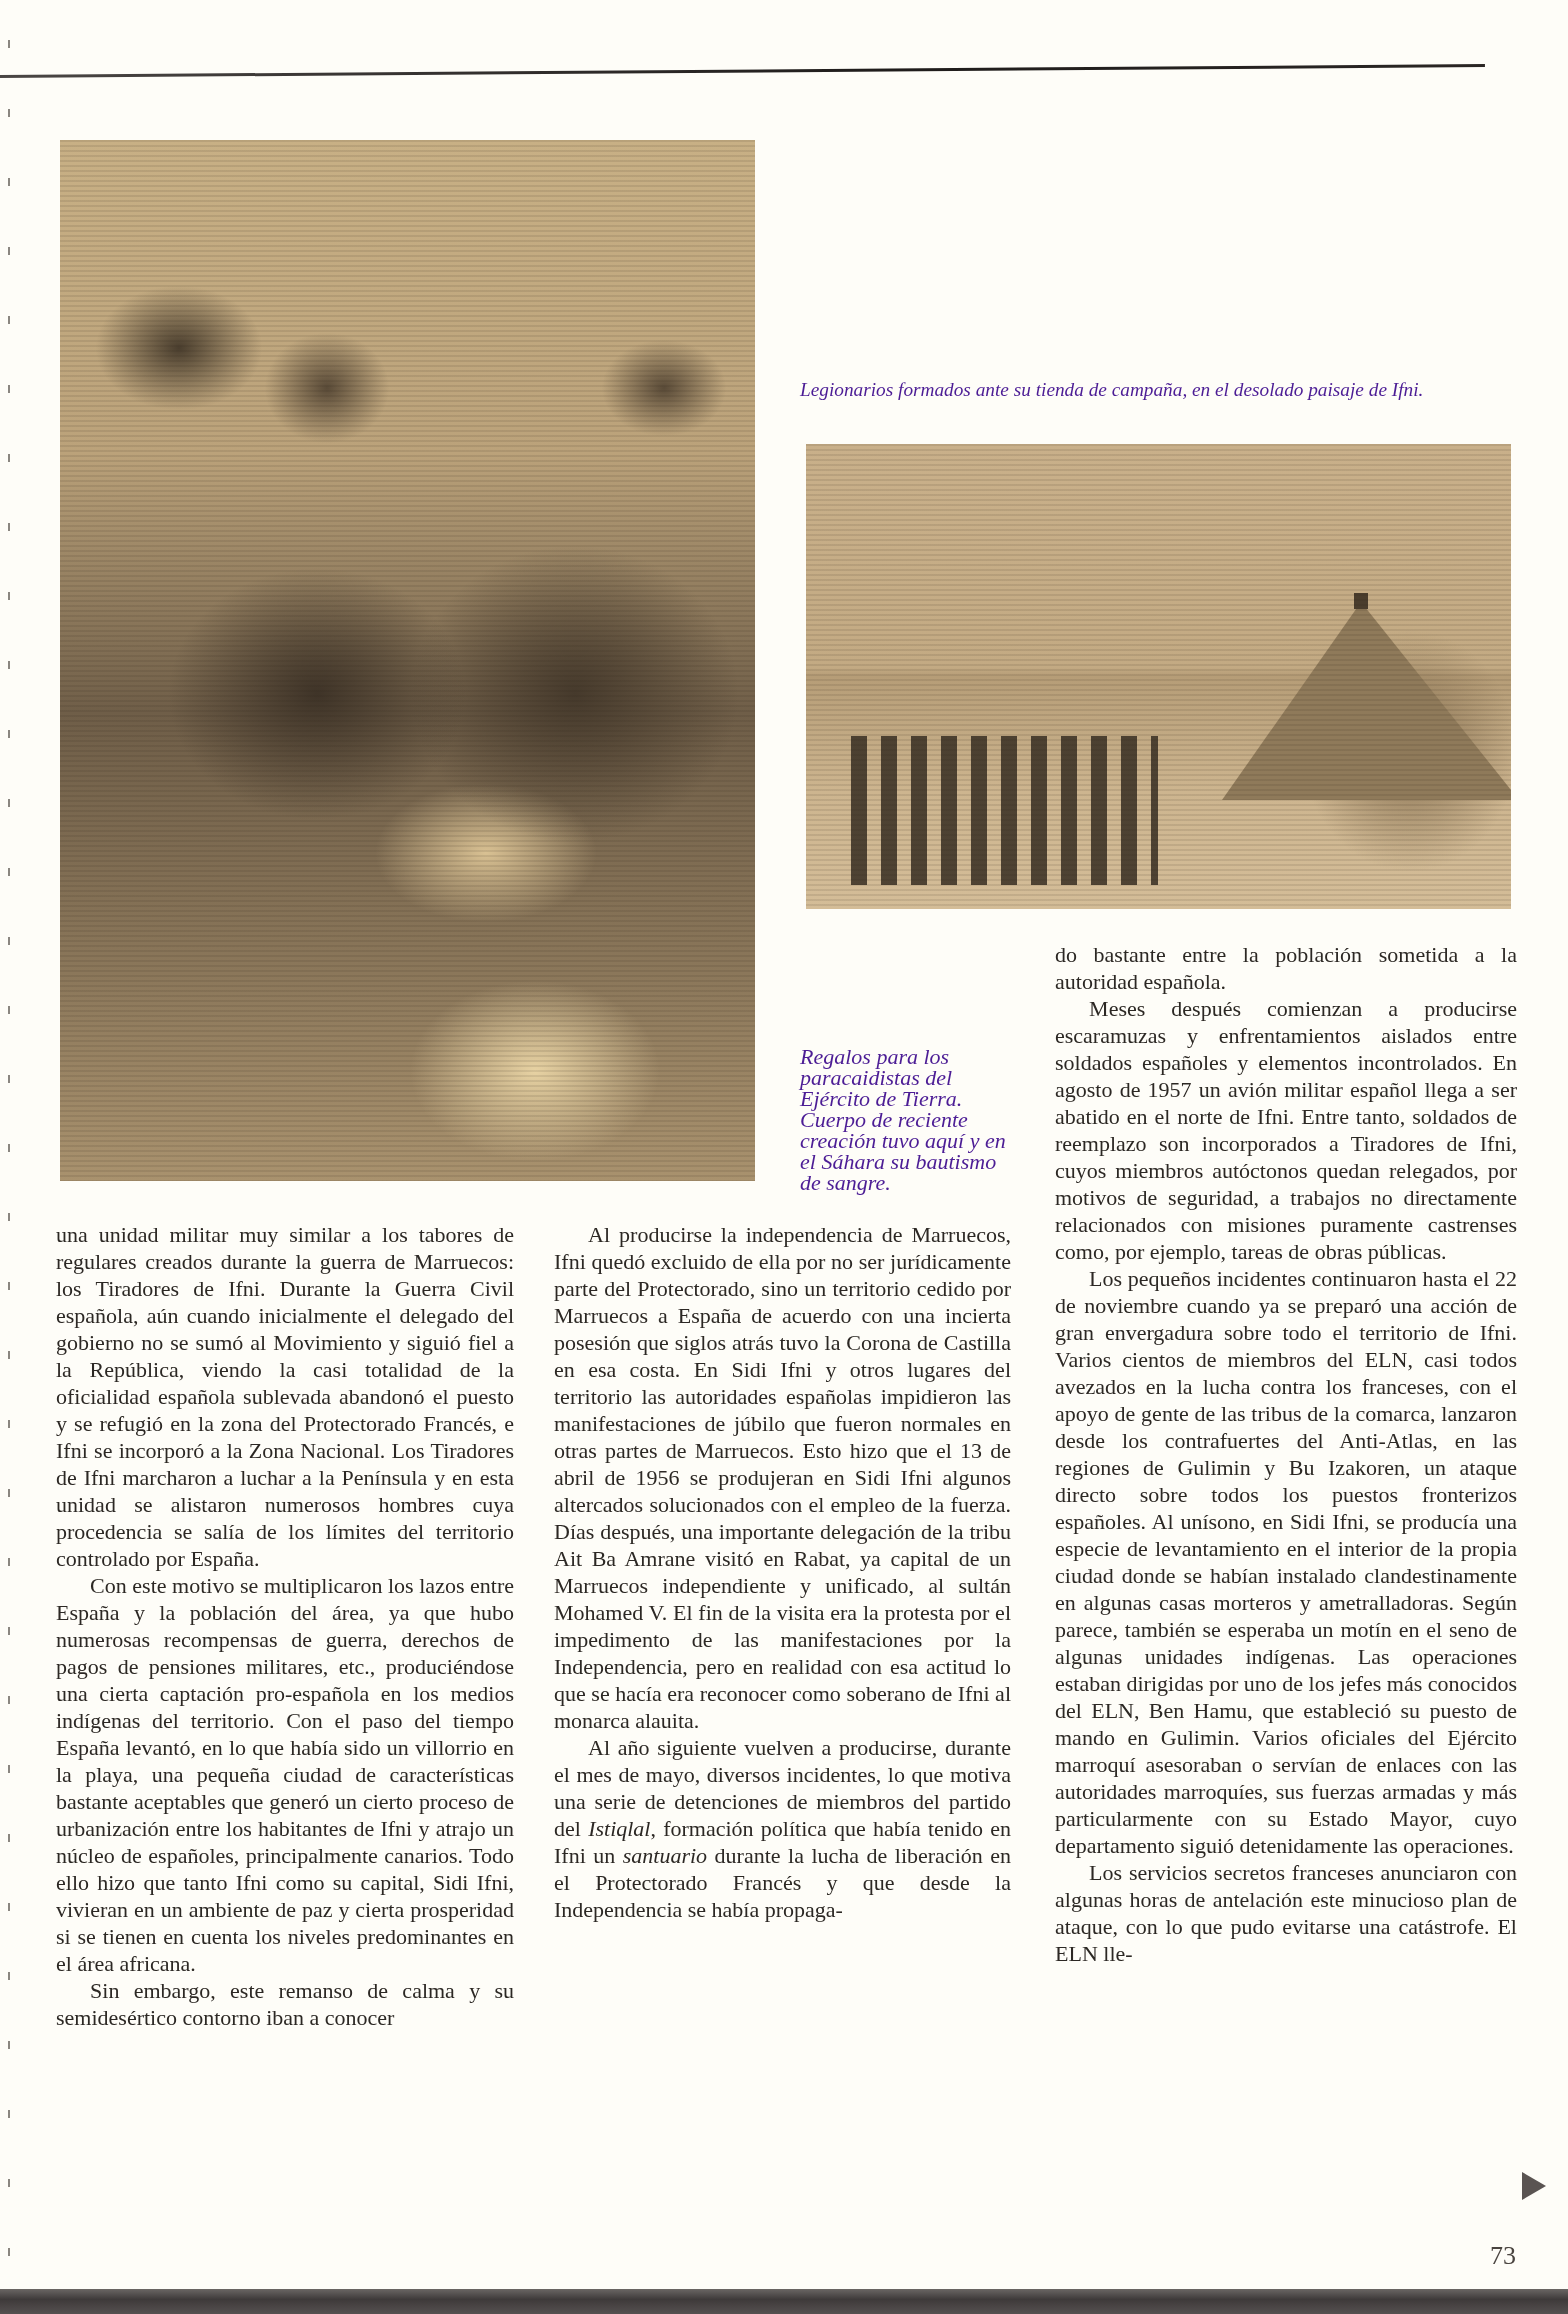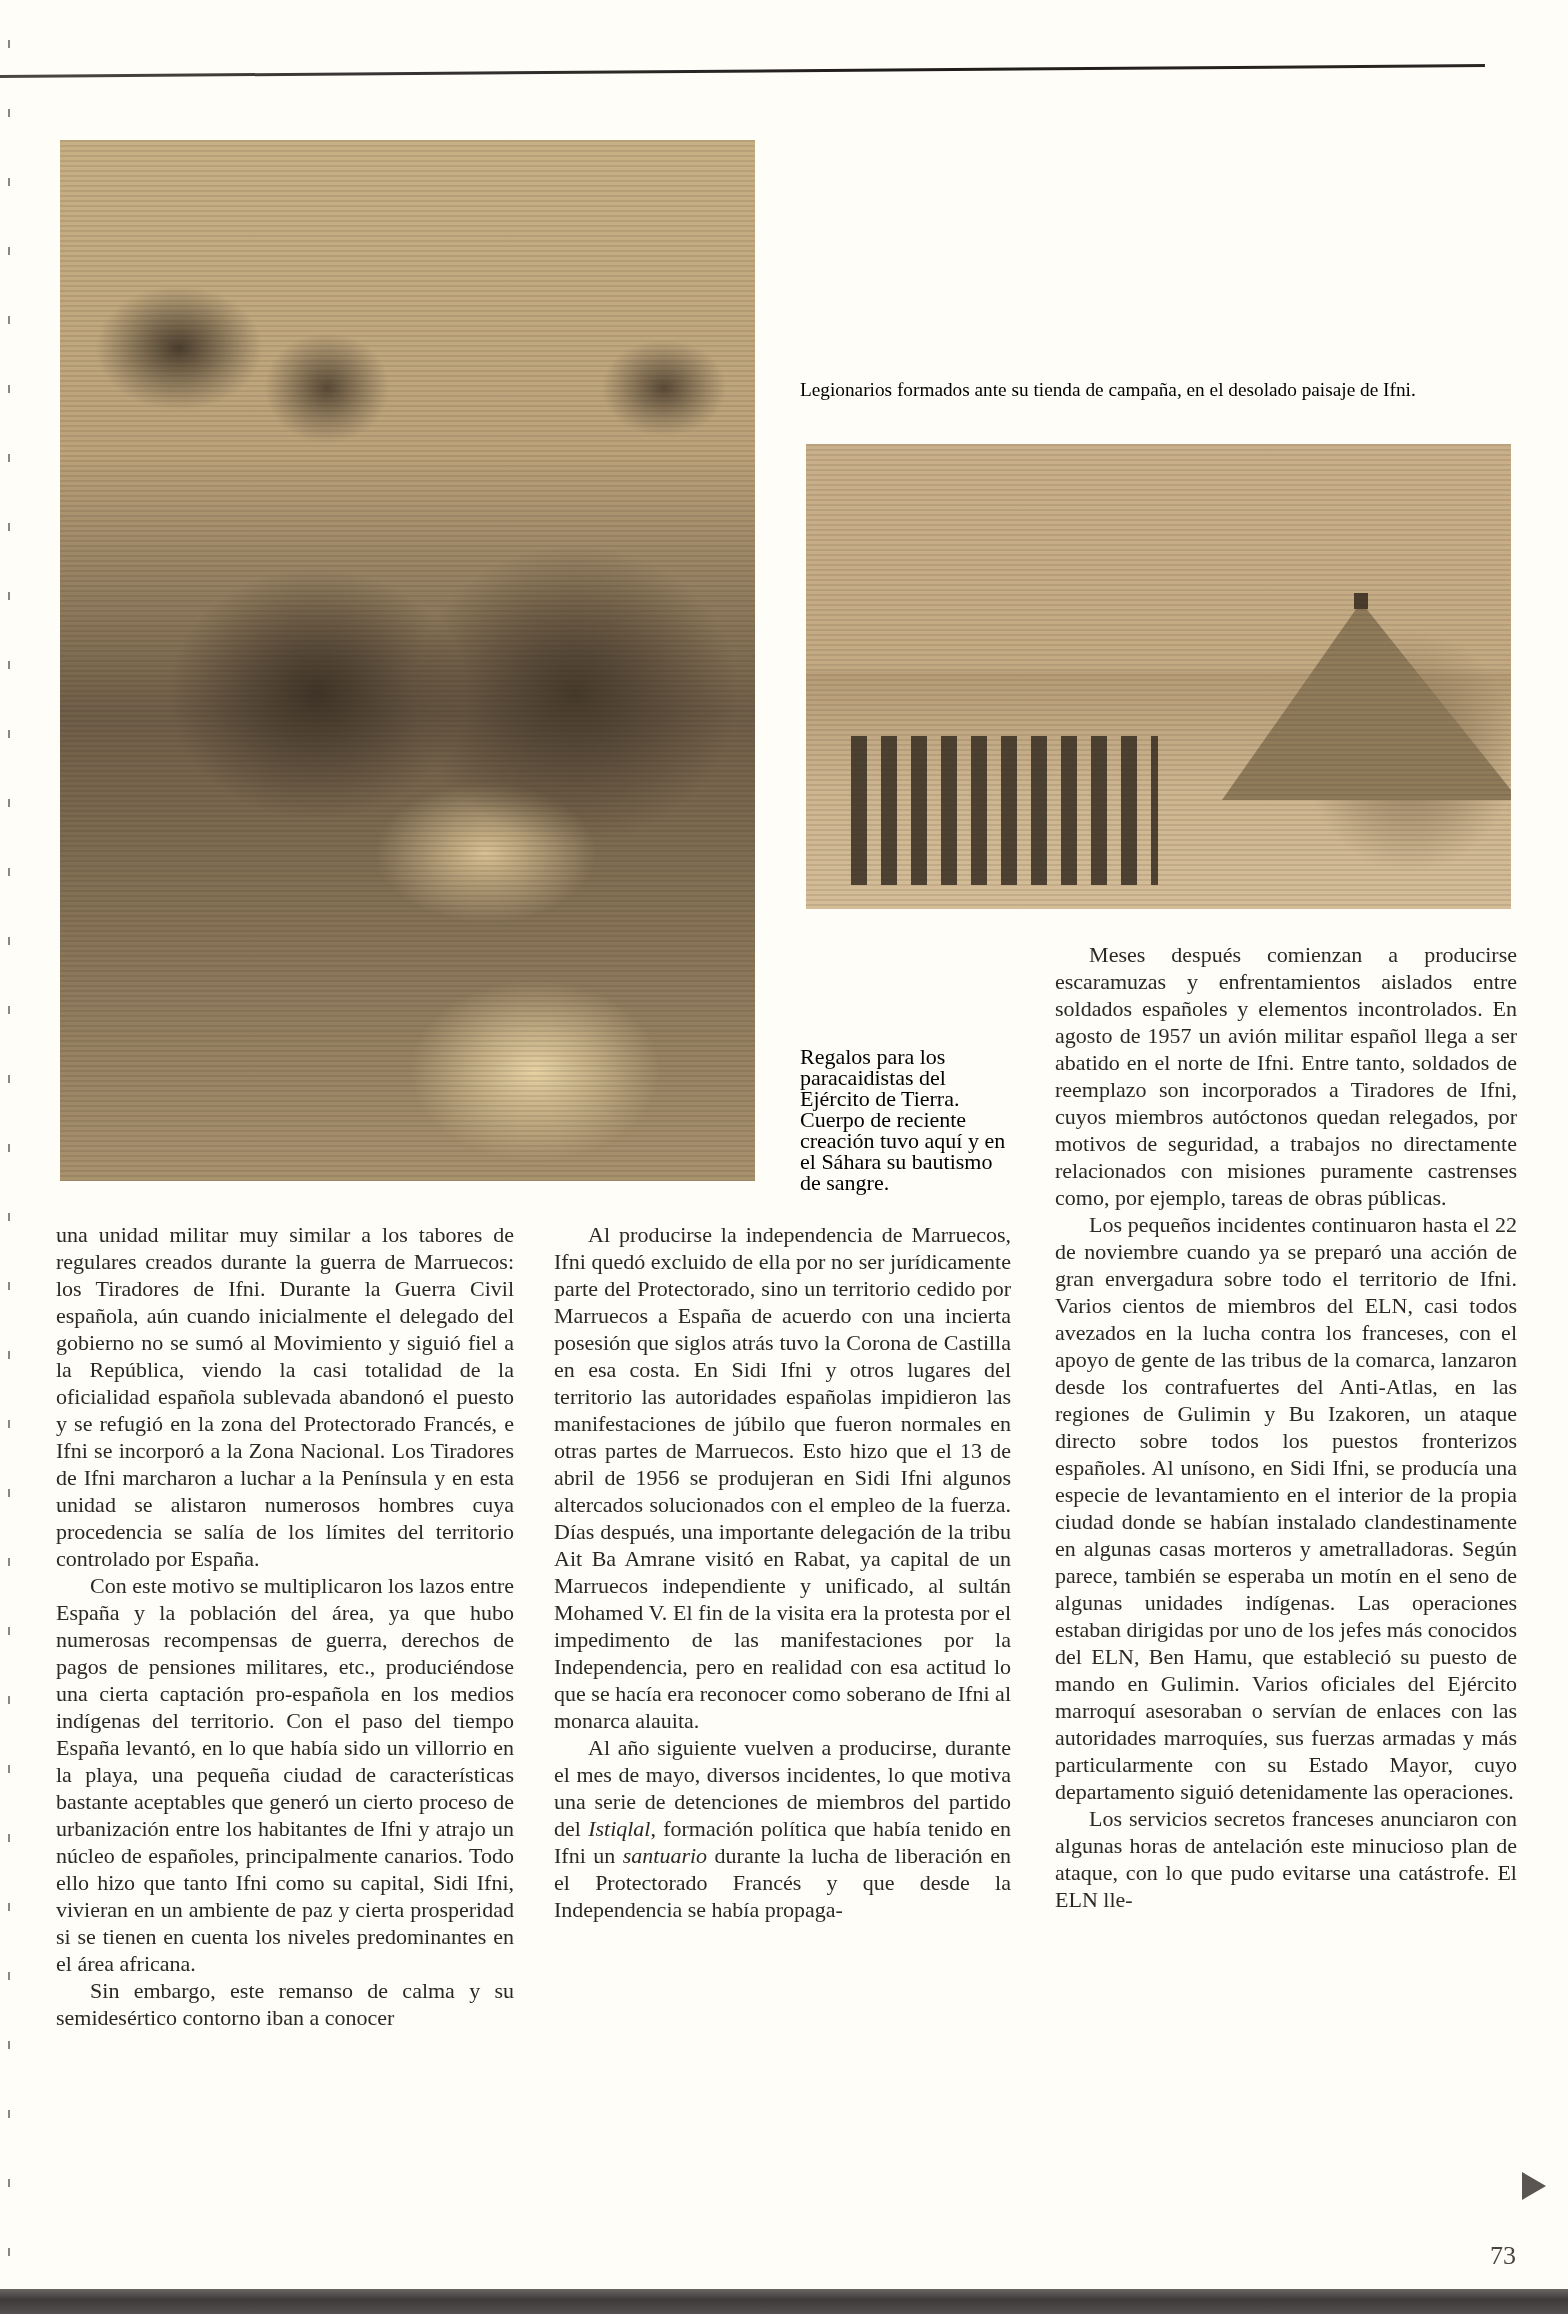--- a/index.html
+++ b/index.html
@@ -52,21 +52,21 @@
     }
     .tent-top {
       position: absolute; left: 548px; top: 149px; width: 14px; height: 16px; background: #4a3d2d;
     }
     .soldiers {
       position: absolute; left: 45px; top: 292px; width: 307px; height: 149px;
       background: repeating-linear-gradient(to right, #3f3528 0 16px, rgba(0,0,0,0) 16px 30px);
       opacity: 0.9;
     }
     .caption {
-      position: absolute; color: #000000;
+      position: absolute; font-style: italic; color: #4c1d95;
       font-size: 19.3px; line-height: 19px;
     }
     #caption-legionnaires { left: 800px; top: 380px; width: 693px; }
     #caption-paratroopers { left: 800px; top: 1046px; width: 218px; font-size: 22px; line-height: 21px; }
     .column {
       position: absolute; font-size: 22px; line-height: 27px;
       text-align: justify; hyphens: none; color: #2c2824;
     }
     .column p { margin: 0; text-indent: 1.55em; }
     .column p.cont { text-indent: 0; }
@@ -110,20 +110,21 @@
   <p>Con este motivo se multiplicaron los lazos entre España y la población del área, ya que hubo numerosas recompensas de guerra, derechos de pagos de pensiones militares, etc., produciéndose una cierta captación pro-española en los medios indígenas del territorio. Con el paso del tiempo España levantó, en lo que había sido un villorrio en la playa, una pequeña ciudad de características bastante aceptables que generó un cierto proceso de urbanización entre los habitantes de Ifni y atrajo un núcleo de españoles, principalmente canarios. Todo ello hizo que tanto Ifni como su capital, Sidi Ifni, vivieran en un ambiente de paz y cierta prosperidad si se tienen en cuenta los niveles predominantes en el área africana.</p>
   <p>Sin embargo, este remanso de calma y su semidesértico contorno iban a conocer</p>
 </div>
 
 <div class="column" id="col-2">
   <p>Al producirse la independencia de Marruecos, Ifni quedó excluido de ella por no ser jurídicamente parte del Protectorado, sino un territorio cedido por Marruecos a España de acuerdo con una incierta posesión que siglos atrás tuvo la Corona de Castilla en esa costa. En Sidi Ifni y otros lugares del territorio las autoridades españolas impidieron las manifestaciones de júbilo que fueron normales en otras partes de Marruecos. Esto hizo que el 13 de abril de 1956 se produjeran en Sidi Ifni algunos altercados solucionados con el empleo de la fuerza. Días después, una importante delegación de la tribu Ait Ba Amrane visitó en Rabat, ya capital de un Marruecos independiente y unificado, al sultán Mohamed V. El fin de la visita era la protesta por el impedimento de las manifestaciones por la Independencia, pero en realidad con esa actitud lo que se hacía era reconocer como soberano de Ifni al monarca alauita.</p>
   <p><span>Al año siguiente vuelven a producirse, durante el mes de mayo, diversos incidentes, lo que motiva una serie de detenciones de miembros del partido del </span><i>Istiqlal</i><span>, formación política que había tenido en Ifni un </span><i>santuario</i><span> durante la lucha de liberación en el Protectorado Francés y que desde la Independencia se había propaga-</span></p>
 </div>
 
 <div class="column" id="col-3">
+  <p class="cont">do bastante entre la población sometida a la autoridad española.</p>
   <p>Meses después comienzan a producirse escaramuzas y enfrentamientos aislados entre soldados españoles y elementos incontrolados. En agosto de 1957 un avión militar español llega a ser abatido en el norte de Ifni. Entre tanto, soldados de reemplazo son incorporados a Tiradores de Ifni, cuyos miembros autóctonos quedan relegados, por motivos de seguridad, a trabajos no directamente relacionados con misiones puramente castrenses como, por ejemplo, tareas de obras públicas.</p>
   <p>Los pequeños incidentes continuaron hasta el 22 de noviembre cuando ya se preparó una acción de gran envergadura sobre todo el territorio de Ifni. Varios cientos de miembros del ELN, casi todos avezados en la lucha contra los franceses, con el apoyo de gente de las tribus de la comarca, lanzaron desde los contrafuertes del Anti-Atlas, en las regiones de Gulimin y Bu Izakoren, un ataque directo sobre todos los puestos fronterizos españoles. Al unísono, en Sidi Ifni, se producía una especie de levantamiento en el interior de la propia ciudad donde se habían instalado clandestinamente en algunas casas morteros y ametralladoras. Según parece, también se esperaba un motín en el seno de algunas unidades indígenas. Las operaciones estaban dirigidas por uno de los jefes más conocidos del ELN, Ben Hamu, que estableció su puesto de mando en Gulimin. Varios oficiales del Ejército marroquí asesoraban o servían de enlaces con las autoridades marroquíes, sus fuerzas armadas y más particularmente con su Estado Mayor, cuyo departamento siguió detenidamente las operaciones.</p>
   <p>Los servicios secretos franceses anunciaron con algunas horas de antelación este minucioso plan de ataque, con lo que pudo evitarse una catástrofe. El ELN lle-</p>
 </div>
 
 <div class="continue-arrow"></div>
 <div class="page-number">73</div>
 <div class="bottom-edge"></div>
 
 

